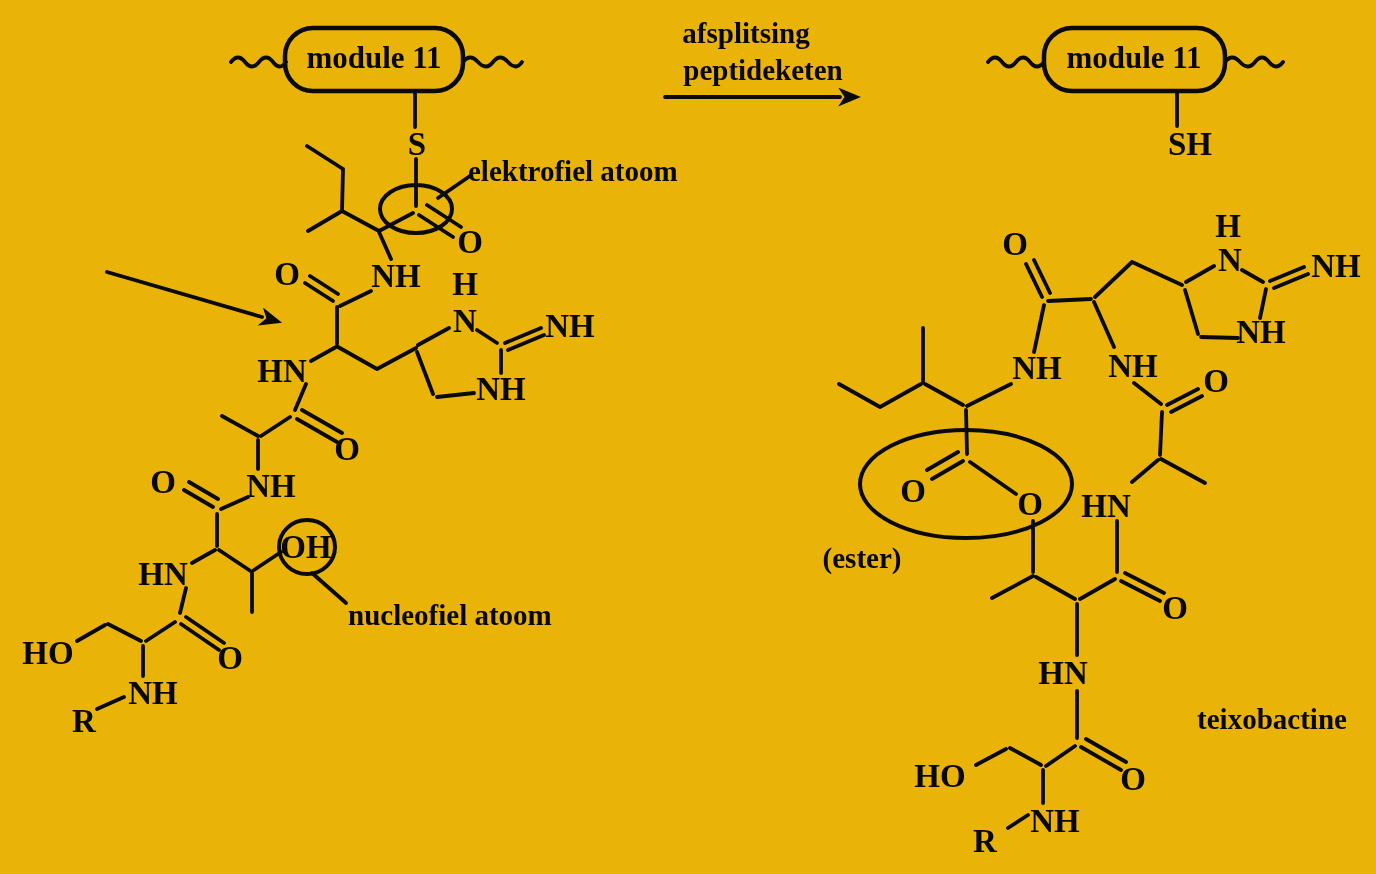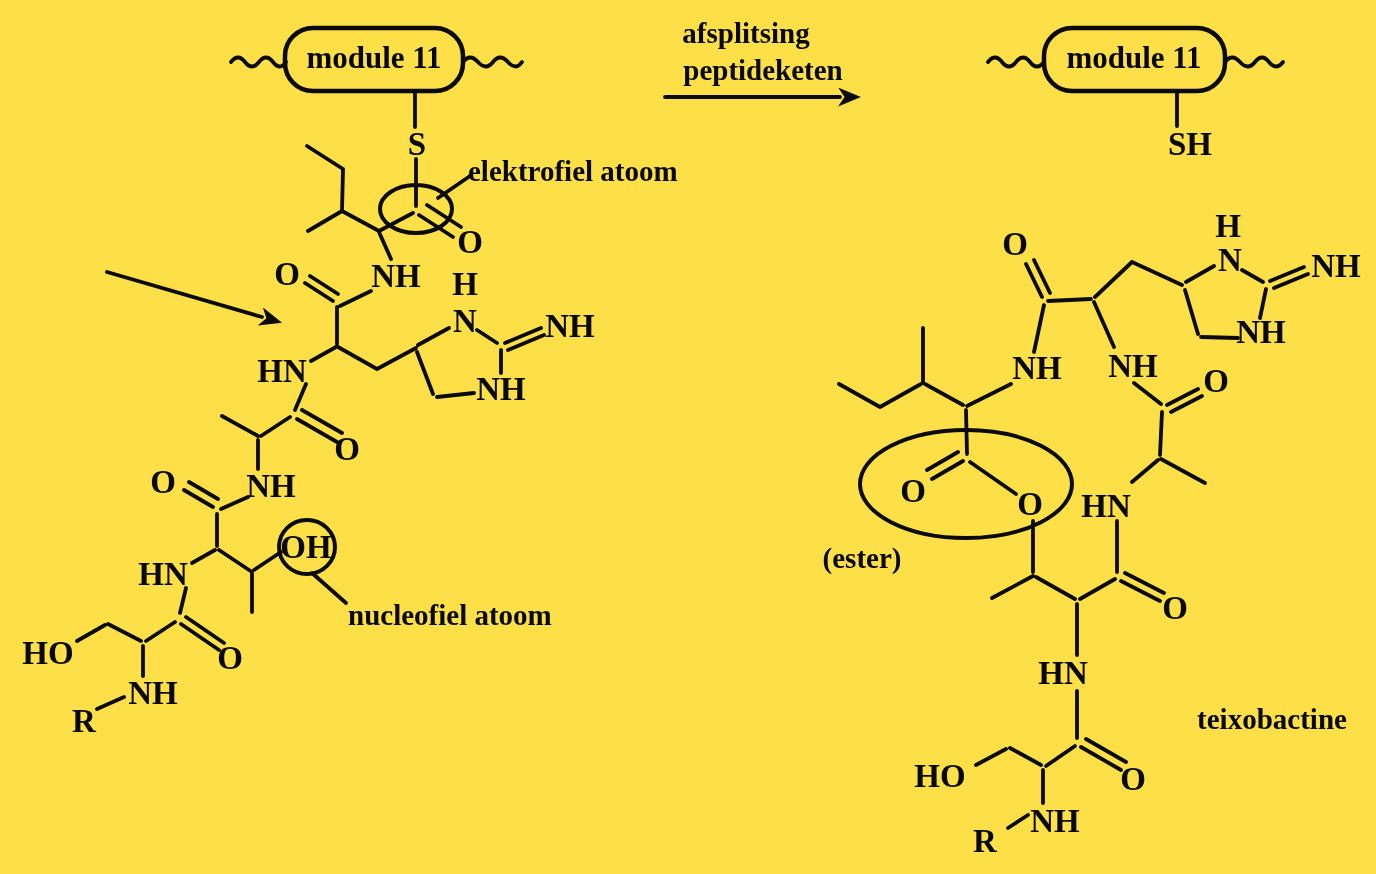--- a/index.html
+++ b/index.html
@@ -1,17 +1,17 @@
 <!DOCTYPE html>
 <html><head>
 <meta charset="utf-8">
 <style>
   html,body{margin:0;padding:0;background:#ffffff;}
   body{width:1376px;height:874px;overflow:hidden;}
-  .scheme{position:relative;width:1376px;height:874px;background:#fde047;}
+  .scheme{position:relative;width:1376px;height:874px;background:#eab308;}
   svg{display:block;}
   svg text{font-family:"Liberation Serif", serif;font-weight:bold;fill:#080808;}
   .atom{font-size:33px;}
   .module{font-size:31px;}
   .cap{font-size:29px;}
   .bond{stroke:#0a0a0a;stroke-width:3.8;fill:none;stroke-linecap:round;}
   .frame{stroke:#0a0a0a;stroke-width:4.5;fill:none;}
   .mark{stroke:#0a0a0a;stroke-width:4;fill:none;}
 </style>
 </head>

